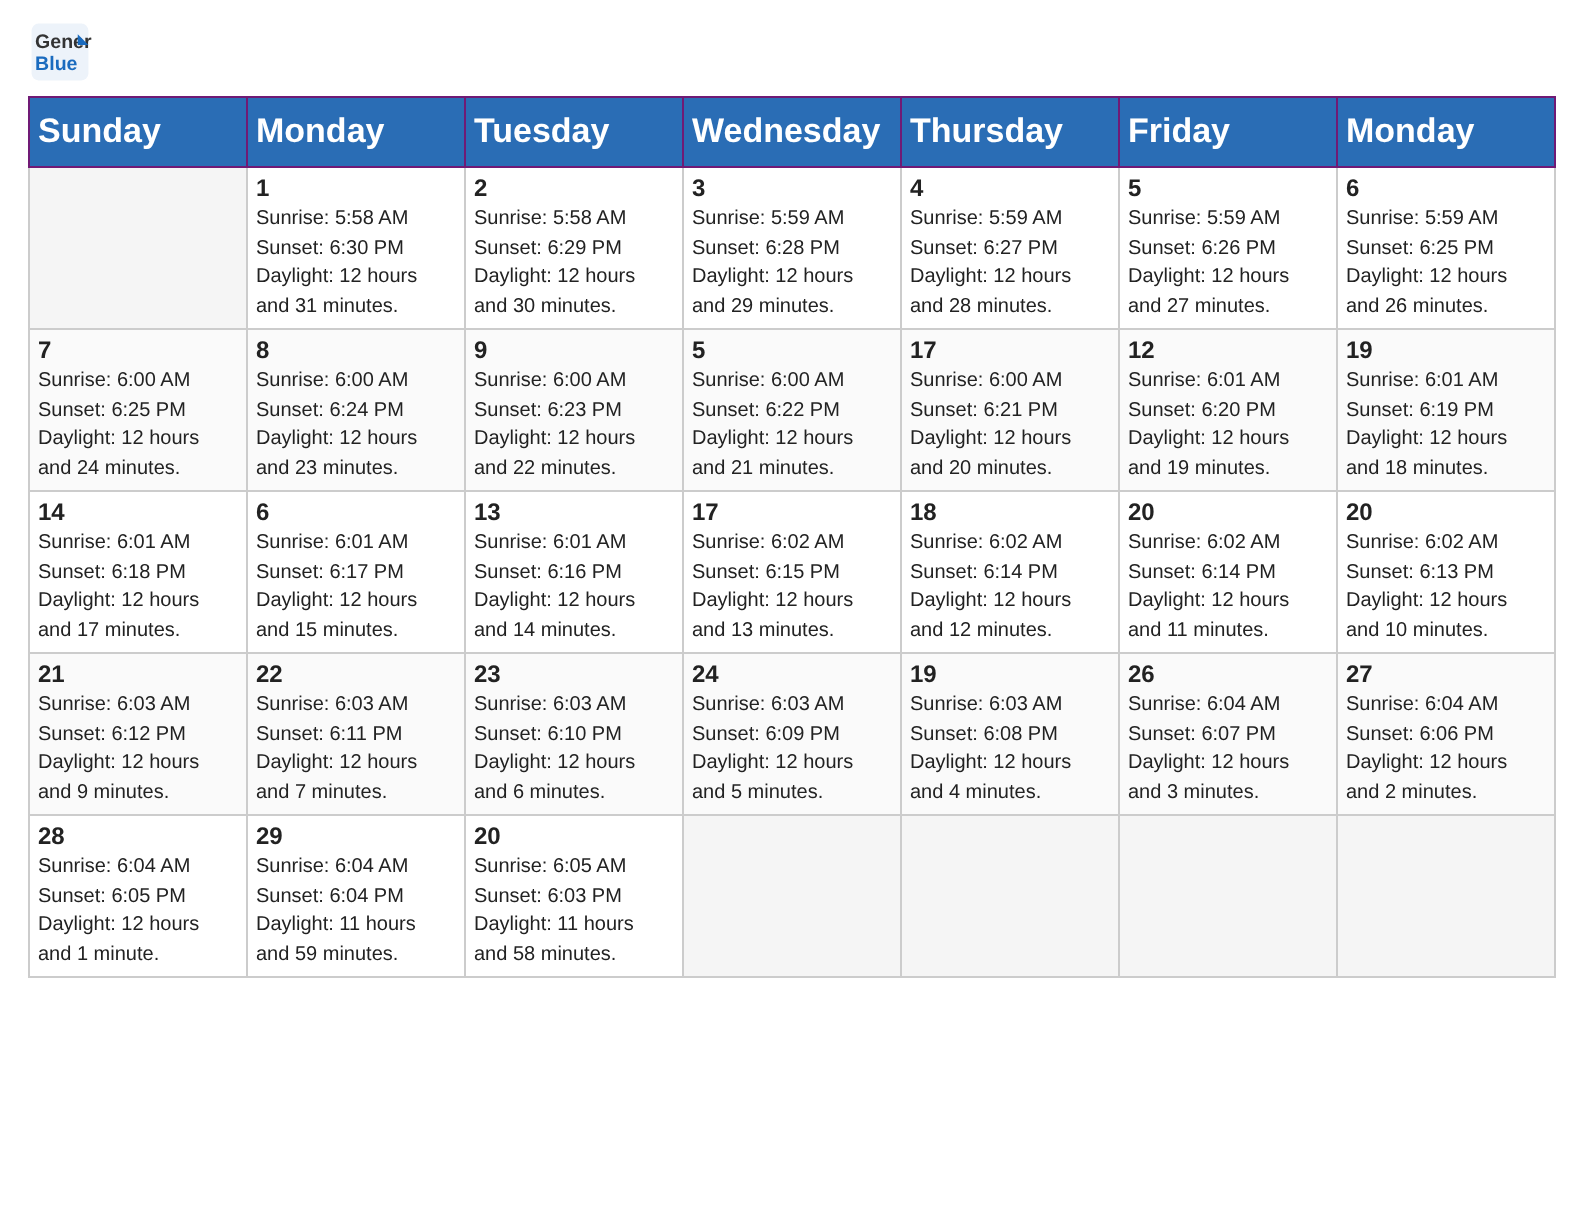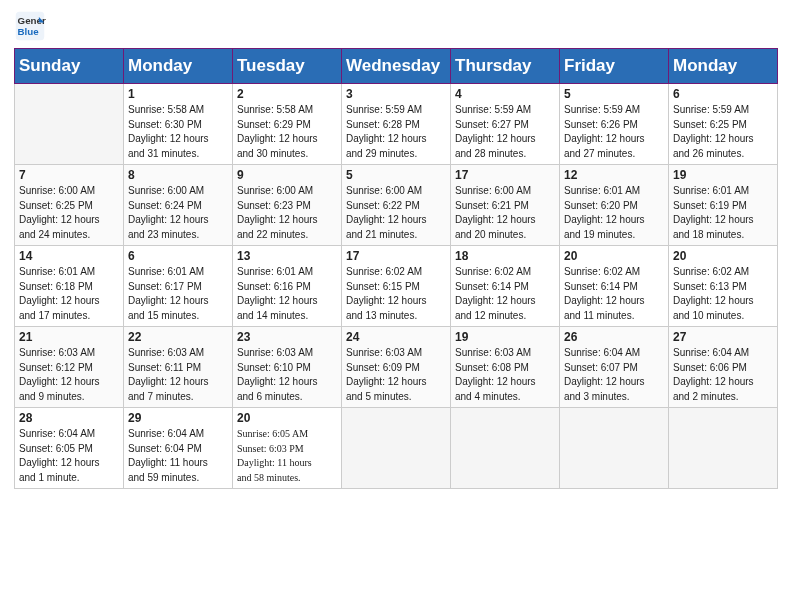--- a/index.html
+++ b/index.html
@@ -341,21 +341,21 @@
           </td>
           <td>
             <span class="day-num">29</span>
             <div class="day-info" style="white-space: pre-line;">Sunrise: 6:04 AM
 Sunset: 6:04 PM
 Daylight: 11 hours
 and 59 minutes.</div>
           </td>
           <td>
             <span class="day-num">20</span>
-            <div class="day-info" style="white-space: pre-line; font-family: Liberation Serif, serif;">Sunrise: 6:05 AM
+            <div class="day-info" style="white-space: pre-line;">Sunrise: 6:05 AM
 Sunset: 6:03 PM
 Daylight: 11 hours
 and 58 minutes.</div>
           </td>
           <td class="empty"></td>
           <td class="empty"></td>
           <td class="empty"></td>
           <td class="empty"></td>
         </tr>
       </tbody>

